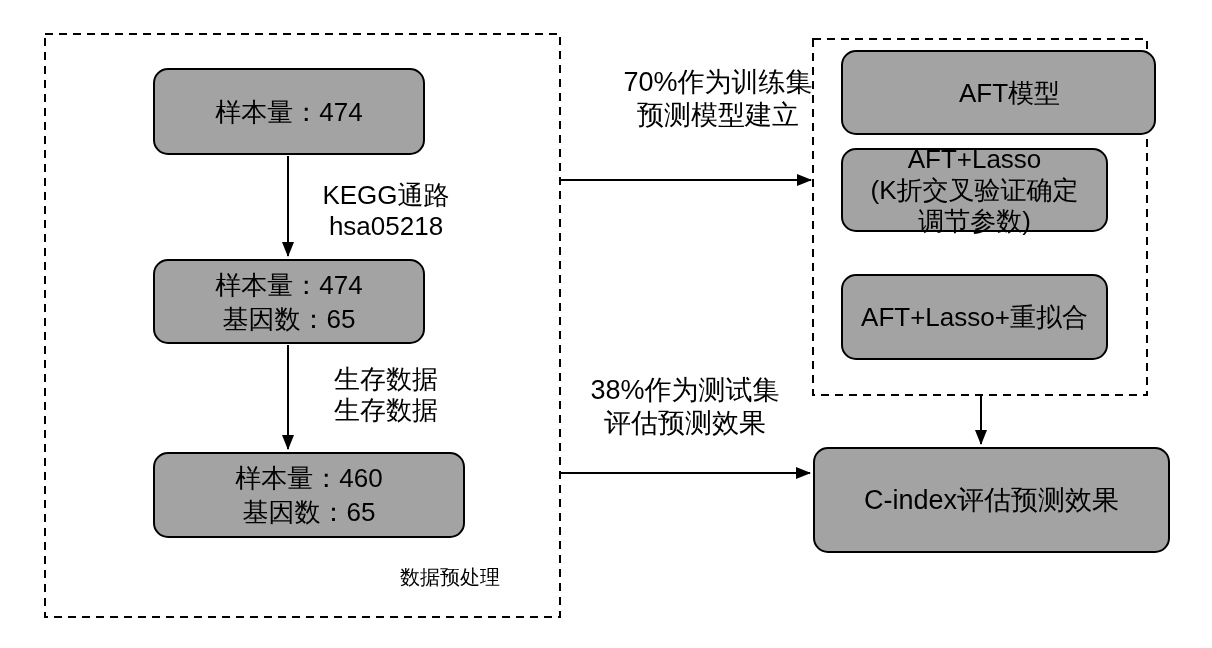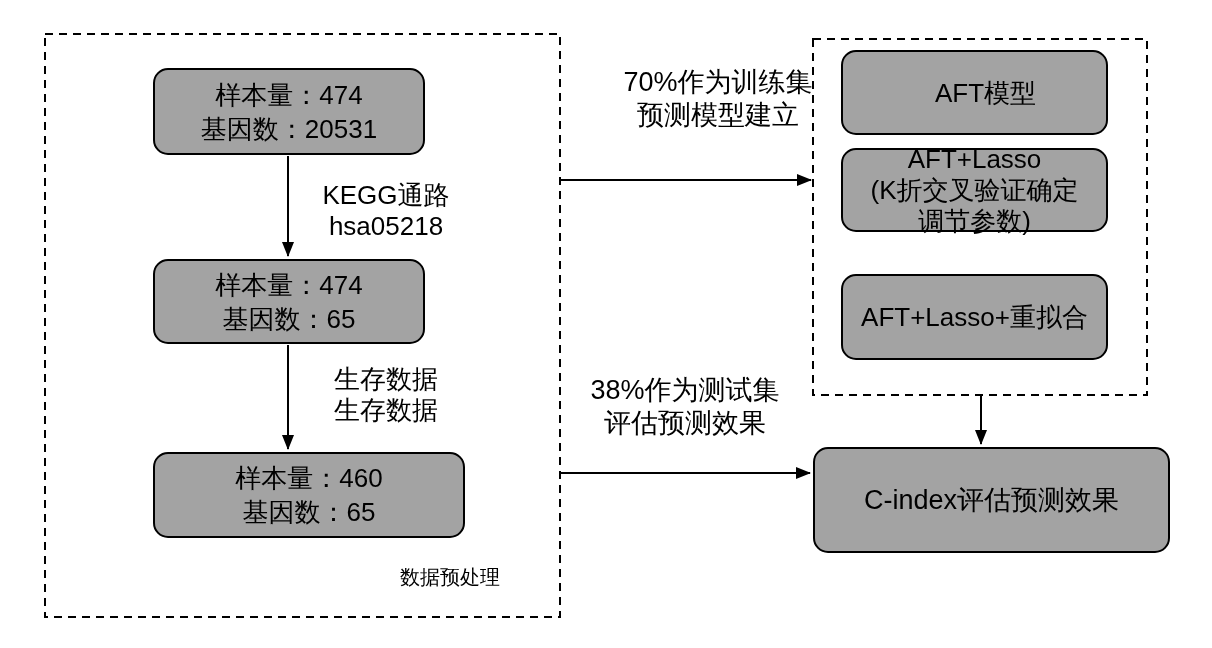--- a/index.html
+++ b/index.html
@@ -31,21 +31,21 @@
     text-align:center;
     font-size:26px;
     line-height:31px;
     white-space:nowrap;
   }
   
   .b-s1{left:153px;top:68px;width:272px;height:87px;}
   .b-s2{left:153px;top:259px;width:272px;height:85px;}
   .b-s3{left:153px;top:452px;width:312px;height:86px;}
   
-  .b-aft{left:841px;top:50px;width:267px;height:85px;padding-left:22px;}
+  .b-aft{left:841px;top:50px;width:315px;height:85px;padding-left:22px;}
   .b-lasso{left:841px;top:148px;width:267px;height:84px;line-height:31px;}
   .b-refit{left:841px;top:274px;width:267px;height:86px;}
   .b-cindex{left:813px;top:447px;width:357px;height:106px;font-size:27px;}
   
   .lbl-kegg{left:296px;top:180px;width:180px;}
   .lbl-surv{left:296px;top:364px;width:180px;}
   .lbl-train{left:576px;top:66px;width:200px;font-size:27px;line-height:33px;margin-left:42px;}
   .lbl-test{left:585px;top:374px;width:200px;font-size:27px;line-height:33px;}
   .lbl-pre{left:375px;top:562px;width:150px;font-size:20px;}
 </style>
@@ -66,21 +66,20 @@
 
     <line x1="288" y1="156" x2="288" y2="256" stroke="#000" stroke-width="2" marker-end="url(#ah)"></line>
     <line x1="288" y1="345" x2="288" y2="449" stroke="#000" stroke-width="2" marker-end="url(#ah)"></line>
     <line x1="561" y1="180" x2="811" y2="180" stroke="#000" stroke-width="2" marker-end="url(#ah)"></line>
     <line x1="561" y1="473" x2="810" y2="473" stroke="#000" stroke-width="2" marker-end="url(#ah)"></line>
     <line x1="981" y1="396" x2="981" y2="444" stroke="#000" stroke-width="2" marker-end="url(#ah)"></line>
   </svg>
 
   <div class="box b-s1">
     <div>样本量：474</div>
-    <div>基因数：20531</div>
   </div>
 
   <div class="box b-s2">
     <div>样本量：474</div>
     <div>基因数：65</div>
   </div>
 
   <div class="box b-s3">
     <div>样本量：460</div>
     <div>基因数：65</div>

